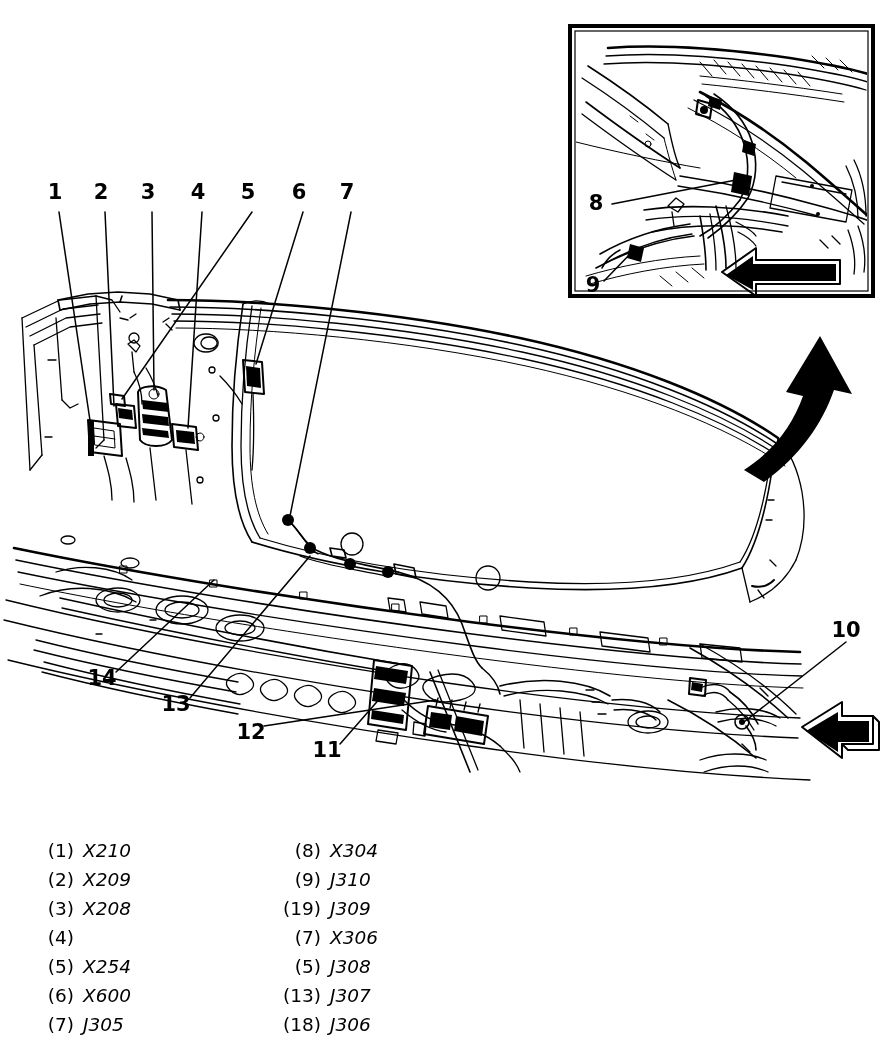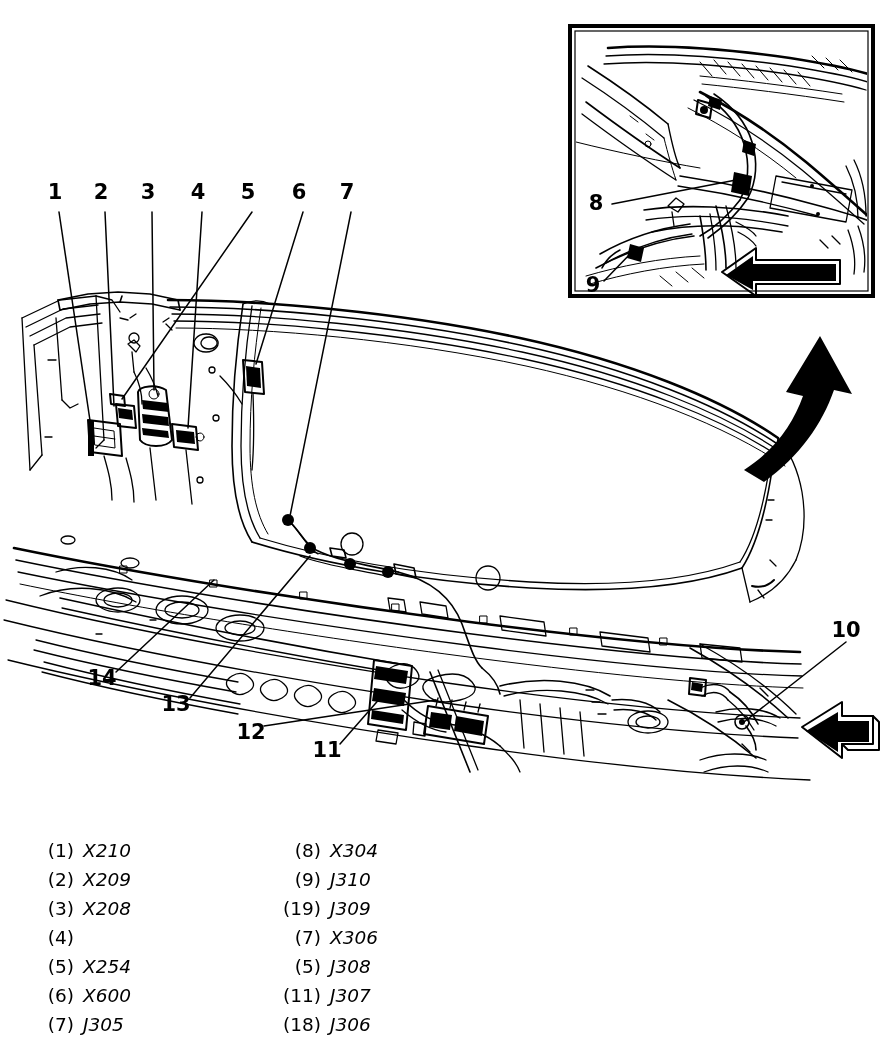--- a/index.html
+++ b/index.html
@@ -561,21 +561,21 @@
     </div>
     <div class="leg-row">
       <span class="leg-idx">(7)</span>
       <span class="leg-lbl">X306</span>
     </div>
     <div class="leg-row">
       <span class="leg-idx">(5)</span>
       <span class="leg-lbl">J308</span>
     </div>
     <div class="leg-row">
-      <span class="leg-idx">(11)</span>
+      <span class="leg-idx">(13)</span>
       <span class="leg-lbl">J307</span>
     </div>
     <div class="leg-row">
       <span class="leg-idx">(18)</span>
       <span class="leg-lbl">J306</span>
     </div>
   </div>
 </div>
 
 </body></html>

